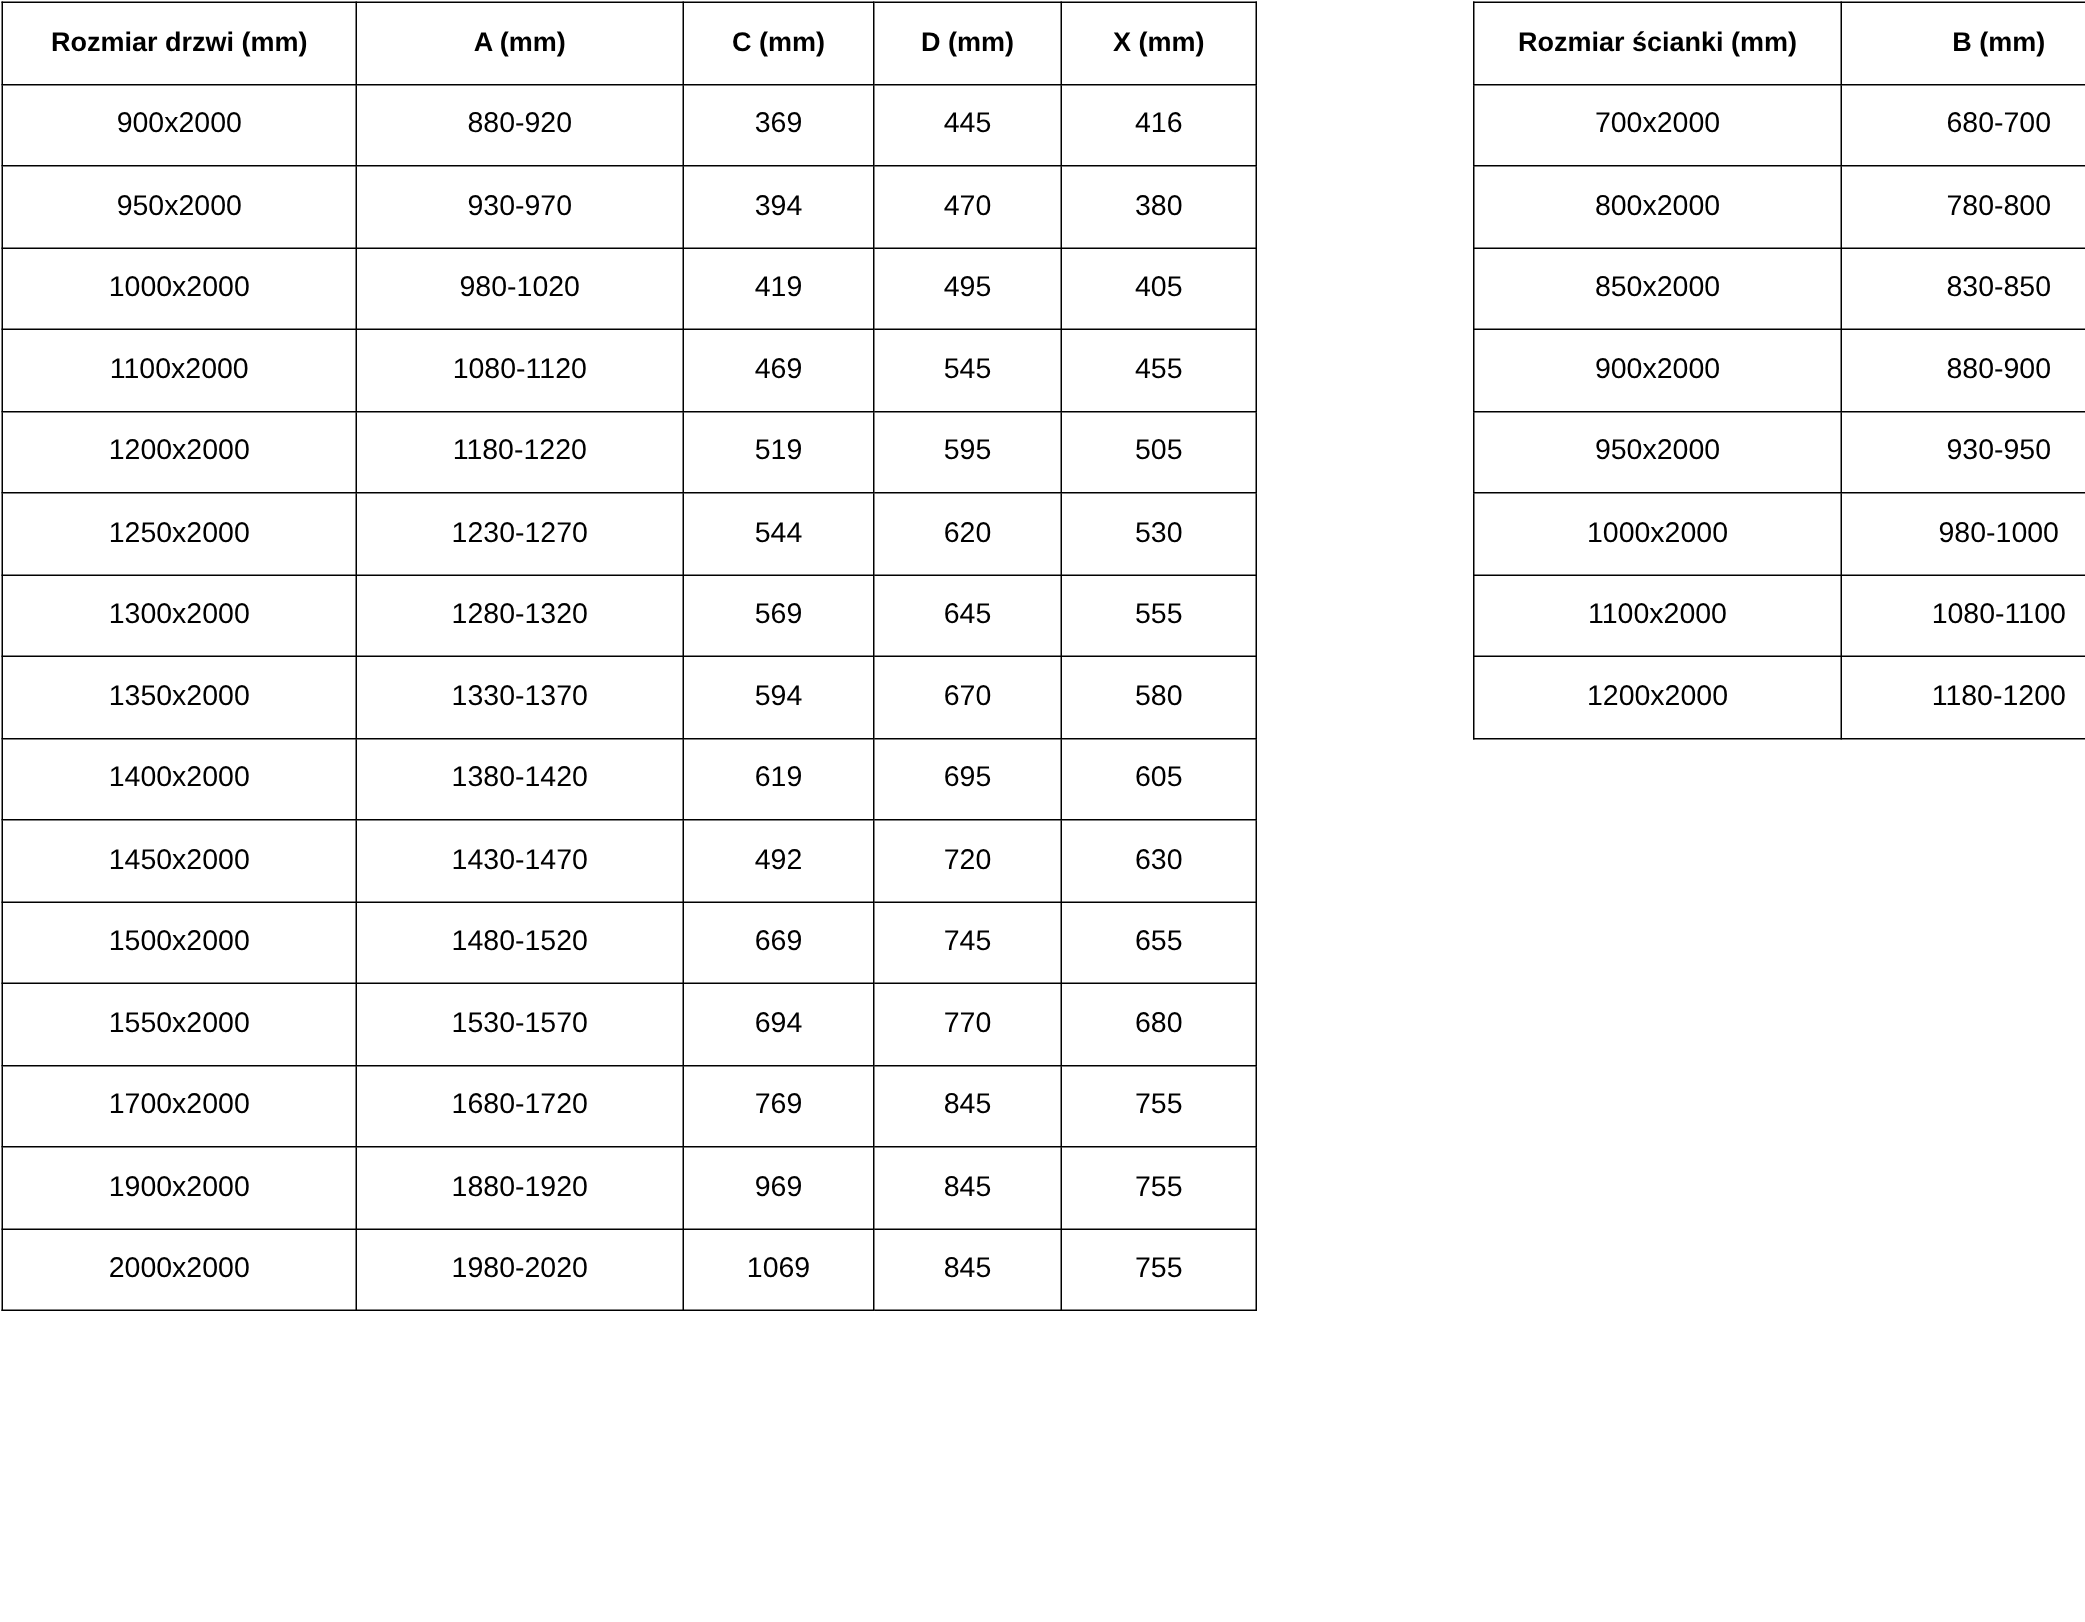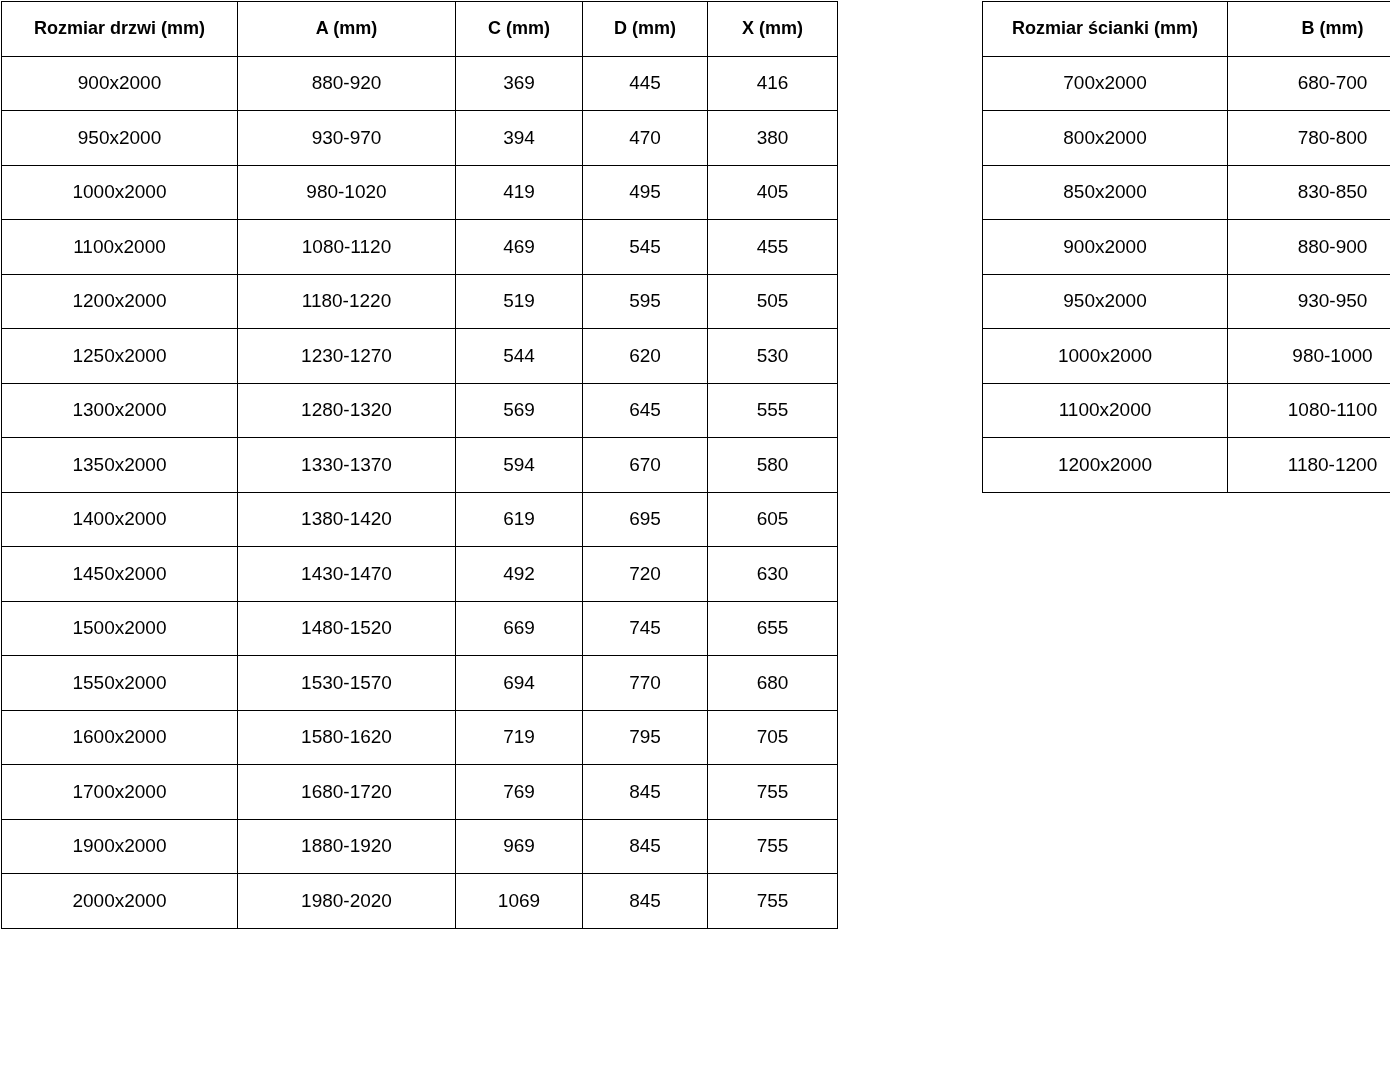--- a/index.html
+++ b/index.html
@@ -168,27 +168,20 @@
           <td>655</td>
         </tr>
         <tr>
           <td>1550x2000</td>
           <td>1530-1570</td>
           <td>694</td>
           <td>770</td>
           <td>680</td>
         </tr>
         <tr>
-          <td>1600x2000</td>
-          <td>1580-1620</td>
-          <td>719</td>
-          <td>795</td>
-          <td>705</td>
-        </tr>
-        <tr>
           <td>1700x2000</td>
           <td>1680-1720</td>
           <td>769</td>
           <td>845</td>
           <td>755</td>
         </tr>
         <tr>
           <td>1900x2000</td>
           <td>1880-1920</td>
           <td>969</td>

